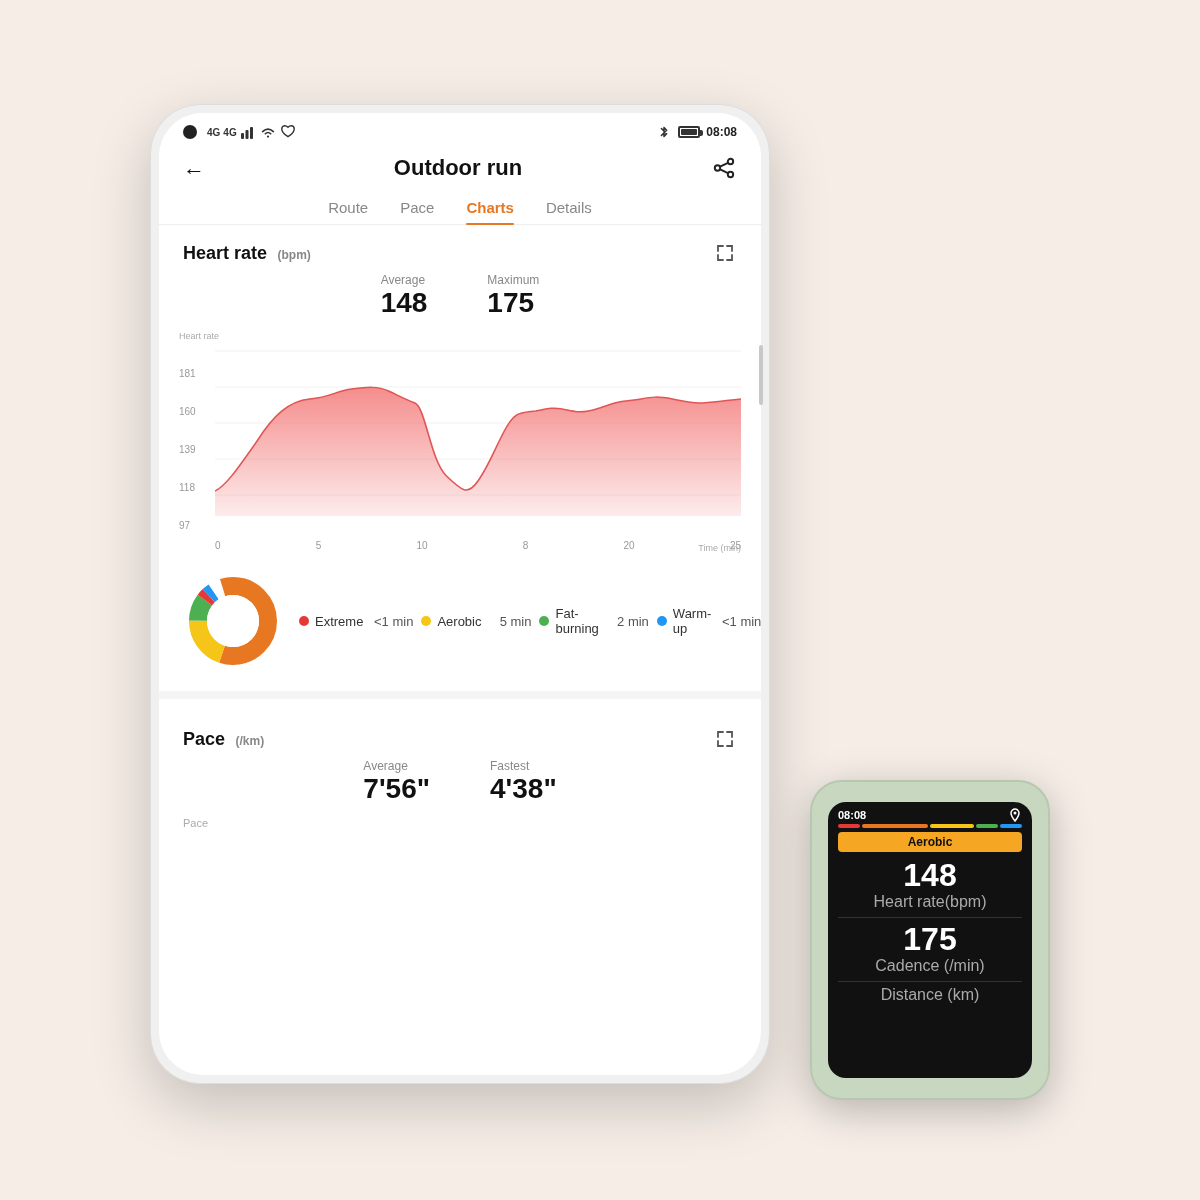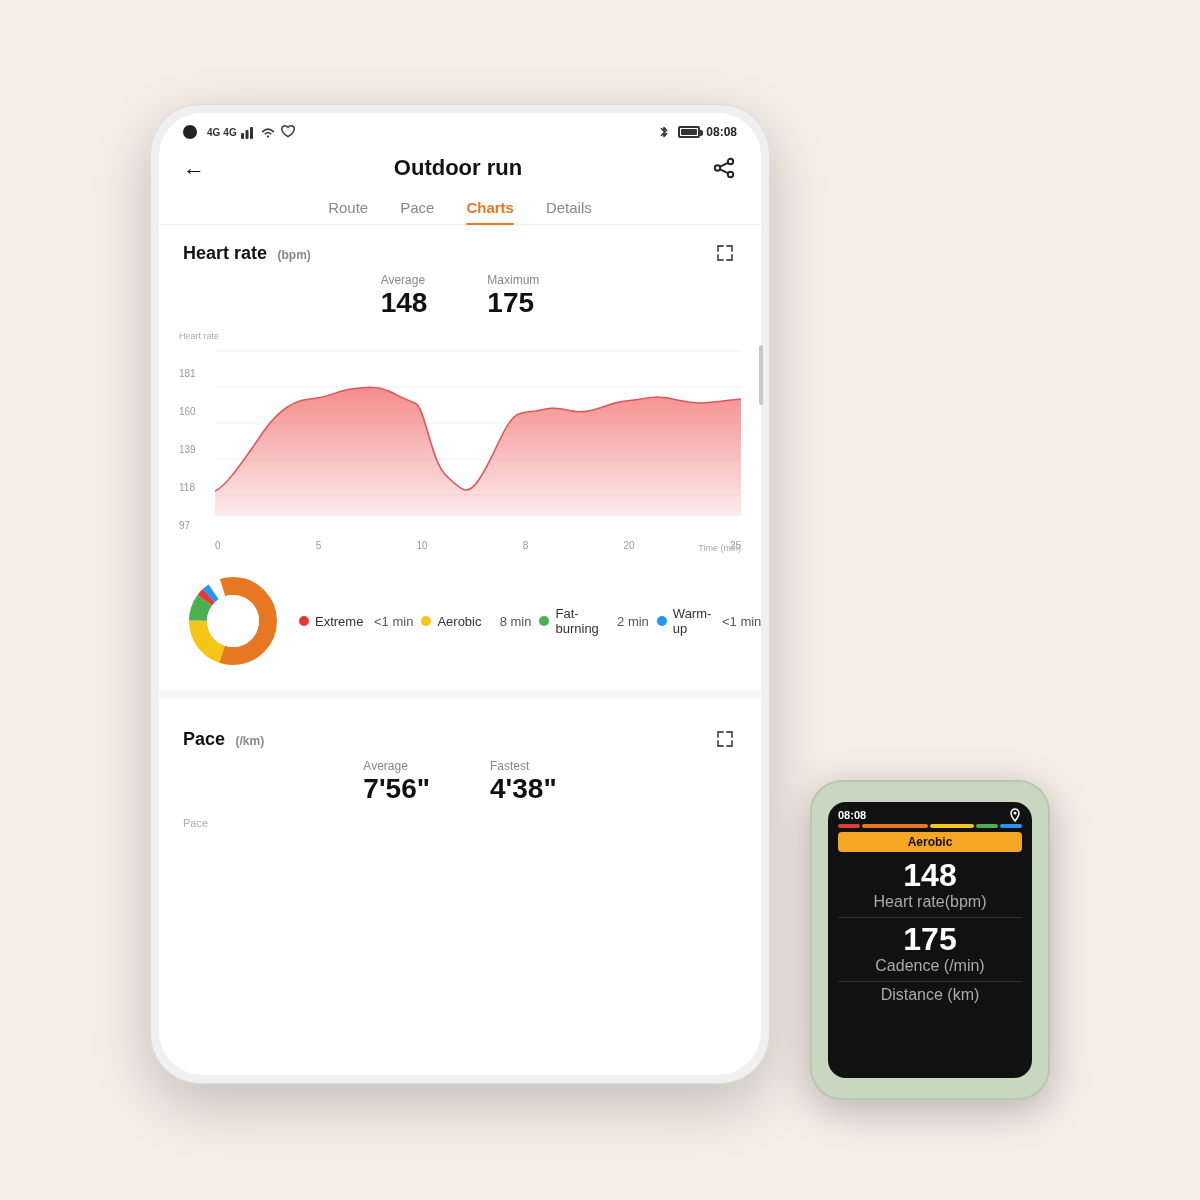--- a/index.html
+++ b/index.html
@@ -483,21 +483,21 @@
 
           <div class="legend-list">
             <div class="legend-item">
               <span class="legend-dot" style="background:#e53935;"></span>
               <span class="legend-name">Extreme</span>
               <span class="legend-val">&lt;1 min</span>
             </div>
             <div class="legend-item">
               <span class="legend-dot" style="background:#f5c518;"></span>
               <span class="legend-name">Aerobic</span>
-              <span class="legend-val">8 min</span>
+              <span class="legend-val">5 min</span>
             </div>
             <div class="legend-item">
               <span class="legend-dot" style="background:#4caf50;"></span>
               <span class="legend-name">Fat-burning</span>
               <span class="legend-val">2 min</span>
             </div>
             <div class="legend-item">
               <span class="legend-dot" style="background:#2196f3;"></span>
               <span class="legend-name">Warm-up</span>
               <span class="legend-val">&lt;1 min</span>

